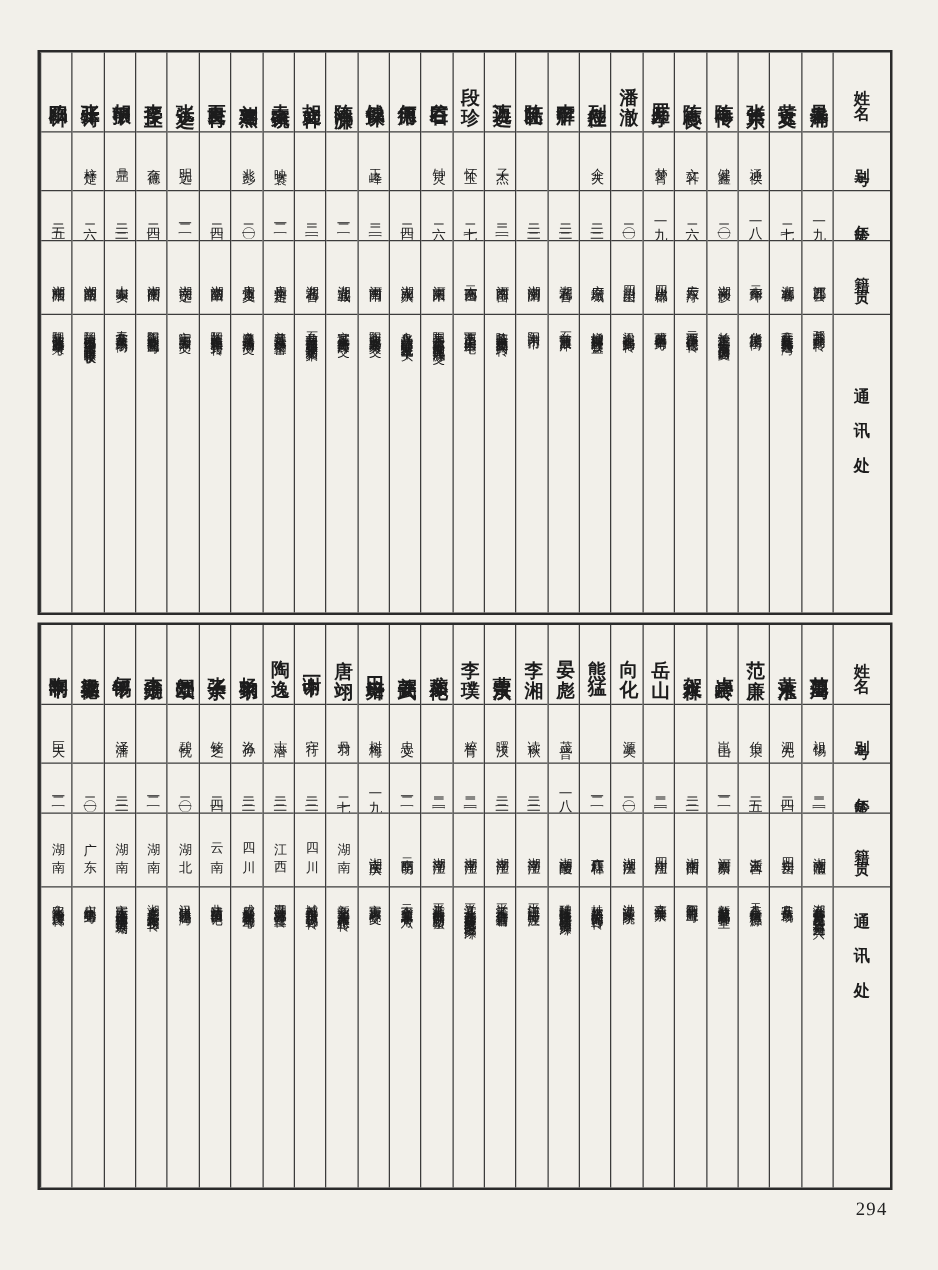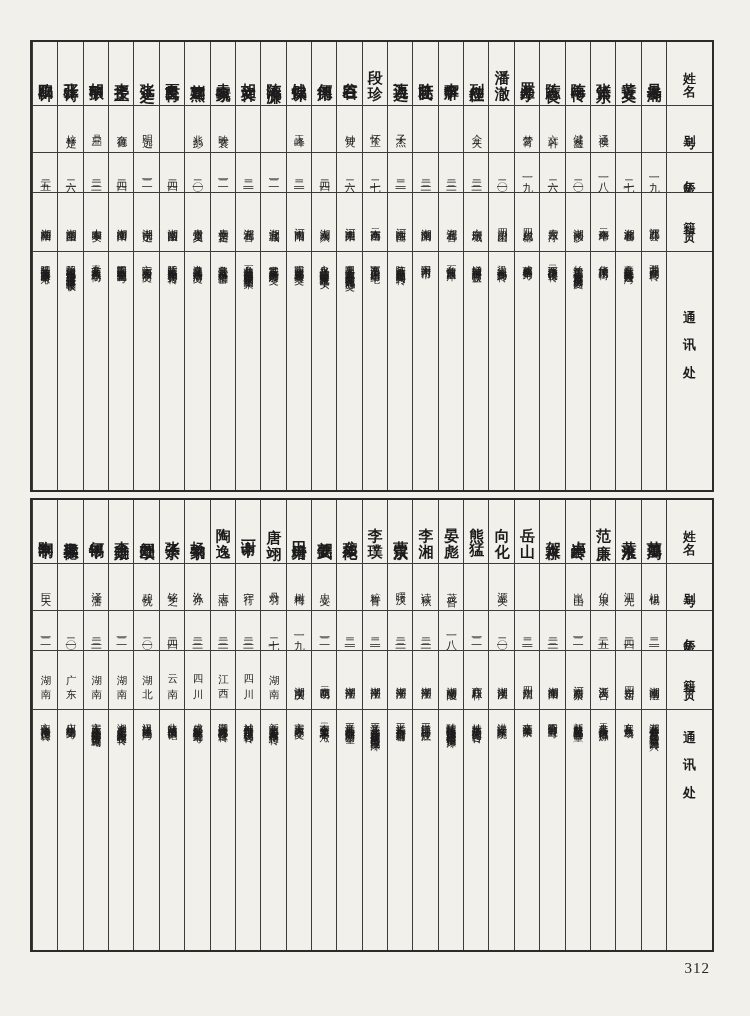--- a/index.html
+++ b/index.html
@@ -950,14 +950,14 @@
         </div>
         <div class="cell c-origin">
           <span class="vtext o2">湖南</span>
         </div>
         <div class="cell c-addr">
           <span class="vtext">安化小淹市皮德茂转</span>
         </div>
       </div>
     </div>
 
-  <div class="page-number">312</div>
+  <div class="page-number">294</div>
 </div>
 
 </body></html>

